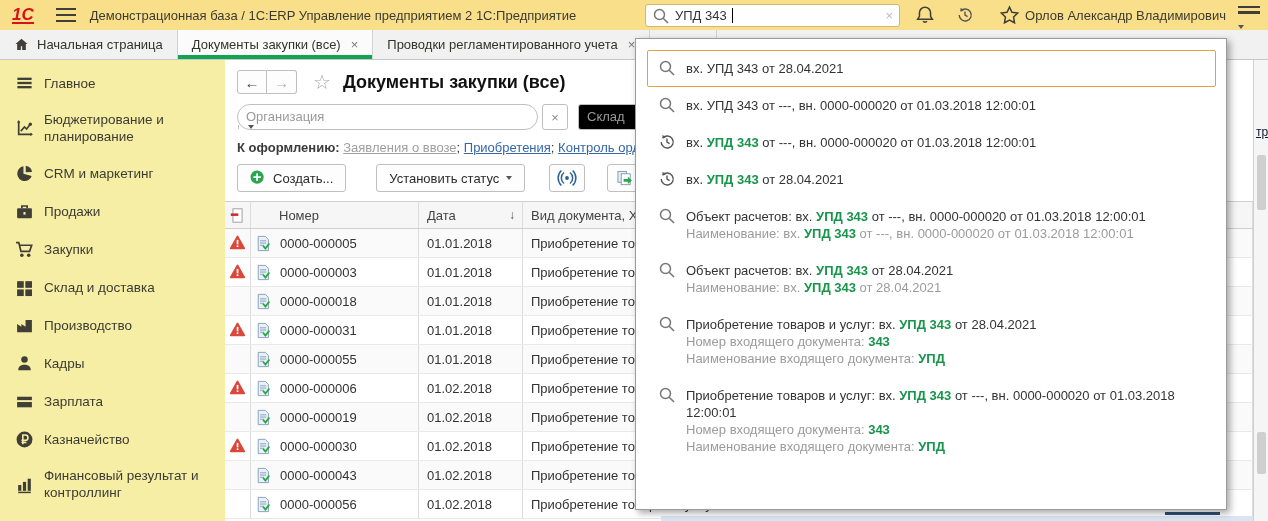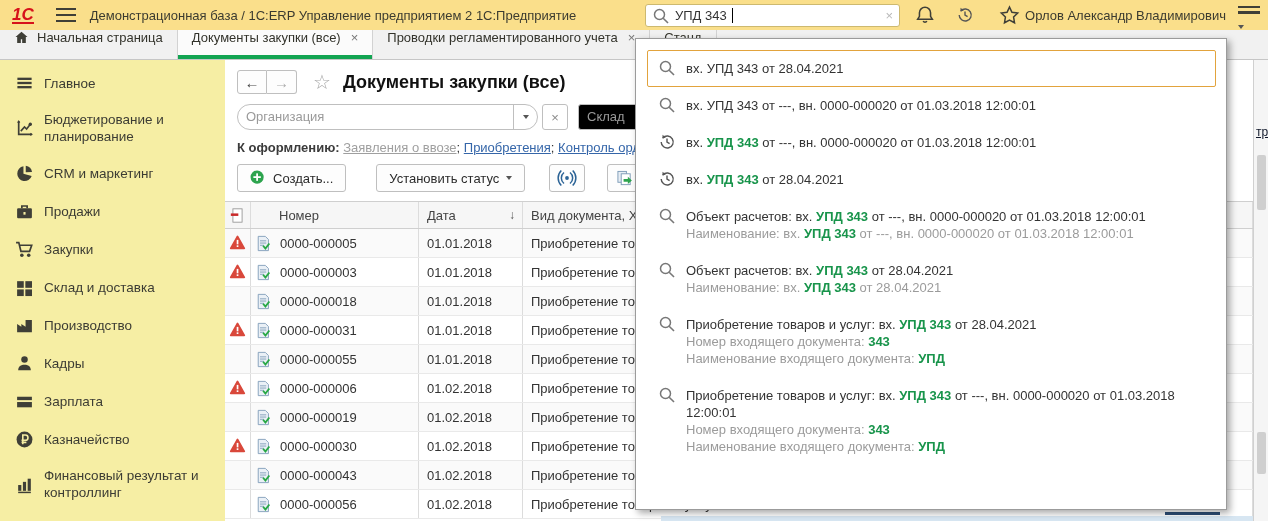--- a/index.html
+++ b/index.html
@@ -26,21 +26,21 @@
             justify-content:center; cursor:pointer; }
   .tb-user { position:absolute; right:42px; top:0; height:30px; display:flex; align-items:center;
              color:#3B3B30; cursor:pointer; white-space:nowrap; }
   .svcbtn { position:absolute; right:8px; top:6px; width:22px; height:18px; cursor:pointer; }
   .svcbtn i { display:block; height:2.2px; background:#3F3F37; margin-bottom:3.2px; }
   .svcbtn .dd-arrow { margin:1px auto 0; }
 
   
   .tabsrow { position:absolute; left:0; top:30px; width:1268px; height:30px; background:#F1F1F1;
              border-bottom:1px solid #C6C6C6; display:flex; z-index:10; }
-  .tab { display:flex; gap:8px; padding:0 14px; border-right:1px solid #D2D2D2;
+  .tab { display:flex; align-items:center; gap:8px; padding:0 14px; border-right:1px solid #D2D2D2;
          cursor:pointer; color:#33332B; white-space:nowrap; position:relative; }
   .tab.active { background:#FBFBFB; }
   .tab.active::after { content:""; position:absolute; left:0; right:0; bottom:0; height:4px; background:#12A452; }
   .tab .closex { color:#777; font-size:13px; margin-left:2px; }
 
   
   .sidebar { position:absolute; left:0; top:60px; width:225px; height:461px; background:#F6EEA4;
              padding-top:4px; z-index:5; }
   .side-item { display:flex; align-items:center; padding:9px 8px 9px 14px; gap:10px; cursor:pointer;
                color:#3C3C34; font-size:13.5px; line-height:17px; }
@@ -50,21 +50,21 @@
   .main { position:absolute; left:225px; top:60px; width:1028px; height:461px; background:#fff; z-index:1; }
   .navrow { display:flex; align-items:center; margin:8px 0 0 12px; height:28px; }
   .navbtn { width:30px; height:24px; border:1px solid #BFBFBF; background:#FDFDFD; display:flex;
             align-items:center; justify-content:center; font-size:15px; cursor:pointer; }
   .navbtn.back { border-radius:3px 0 0 3px; color:#444; }
   .navbtn.fwd  { border-radius:0 3px 3px 0; border-left:none; color:#ACACAC; }
   .fav-star { margin-left:16px; font-size:20px; color:#A9A9A9; cursor:pointer; line-height:20px; }
   .pagetitle { margin-left:12px; font-size:18px; font-weight:bold; color:#111; white-space:nowrap; }
 
   .filterrow { display:flex; align-items:center; margin:8px 0 0 12px; }
-  .combo { width:301px; height:26px; border:1px solid #BFBFBF; border-radius:13px; display:flex; background:#fff; }
+  .combo { width:301px; height:26px; border:1px solid #BFBFBF; border-radius:13px; display:flex; background:#fff;flex-direction:column; }
   .combo .ph { flex:1; color:#9A9A9A; padding:4px 8px; white-space:nowrap; overflow:hidden; }
   .combo .ddseg { width:24px; border-left:1px solid #BFBFBF; display:flex; align-items:center; justify-content:center; cursor:pointer; }
   .sq-btn { width:26px; height:26px; border:1px solid #BFBFBF; border-radius:3px; margin-left:4px;
             display:flex; align-items:center; justify-content:center; color:#8A8A8A; cursor:pointer; background:#fff; }
   .input2 { margin-left:10px; width:210px; height:26px; border:1px solid #BFBFBF; border-radius:3px;
             padding:4px 8px; color:#9A9A9A; background:#000000; white-space:nowrap; overflow:hidden; }
 
   .linkrow { margin:10px 0 0 12px; white-space:nowrap; overflow:hidden; }
   .linkrow .lbl { font-weight:bold; color:#3B3B3B; }
   .linkrow a { color:#3566A9; text-decoration:underline; cursor:pointer; }

